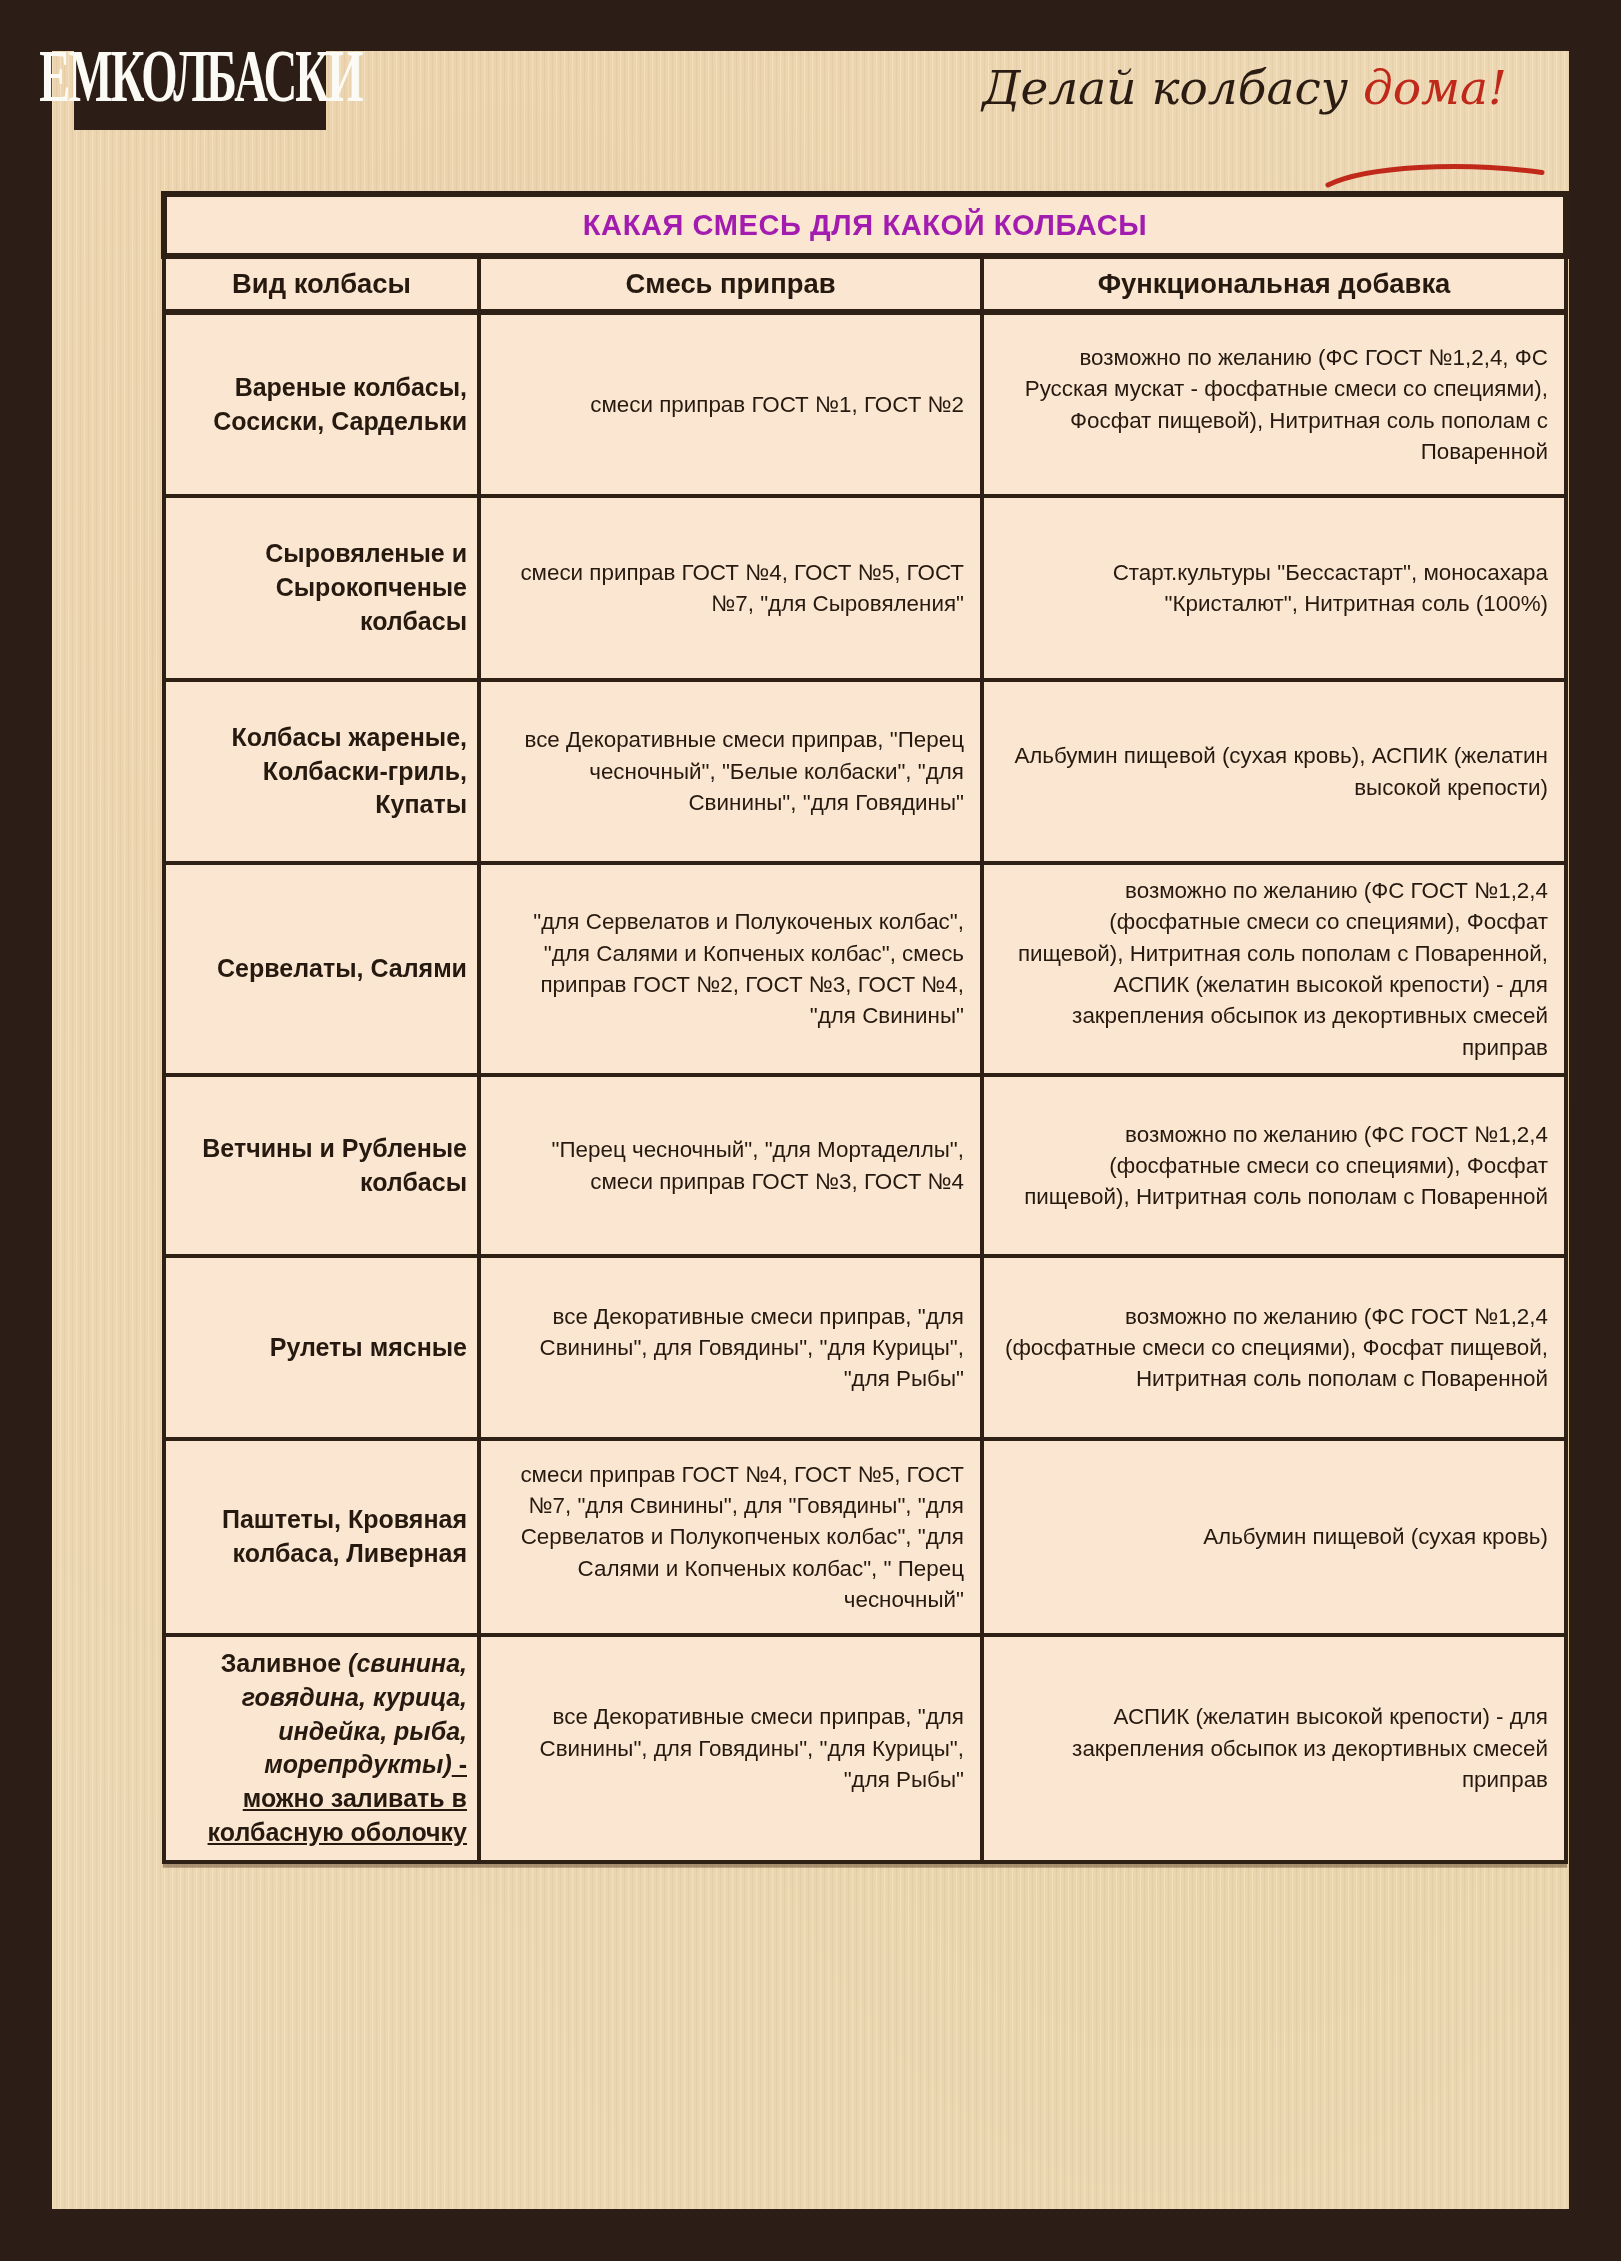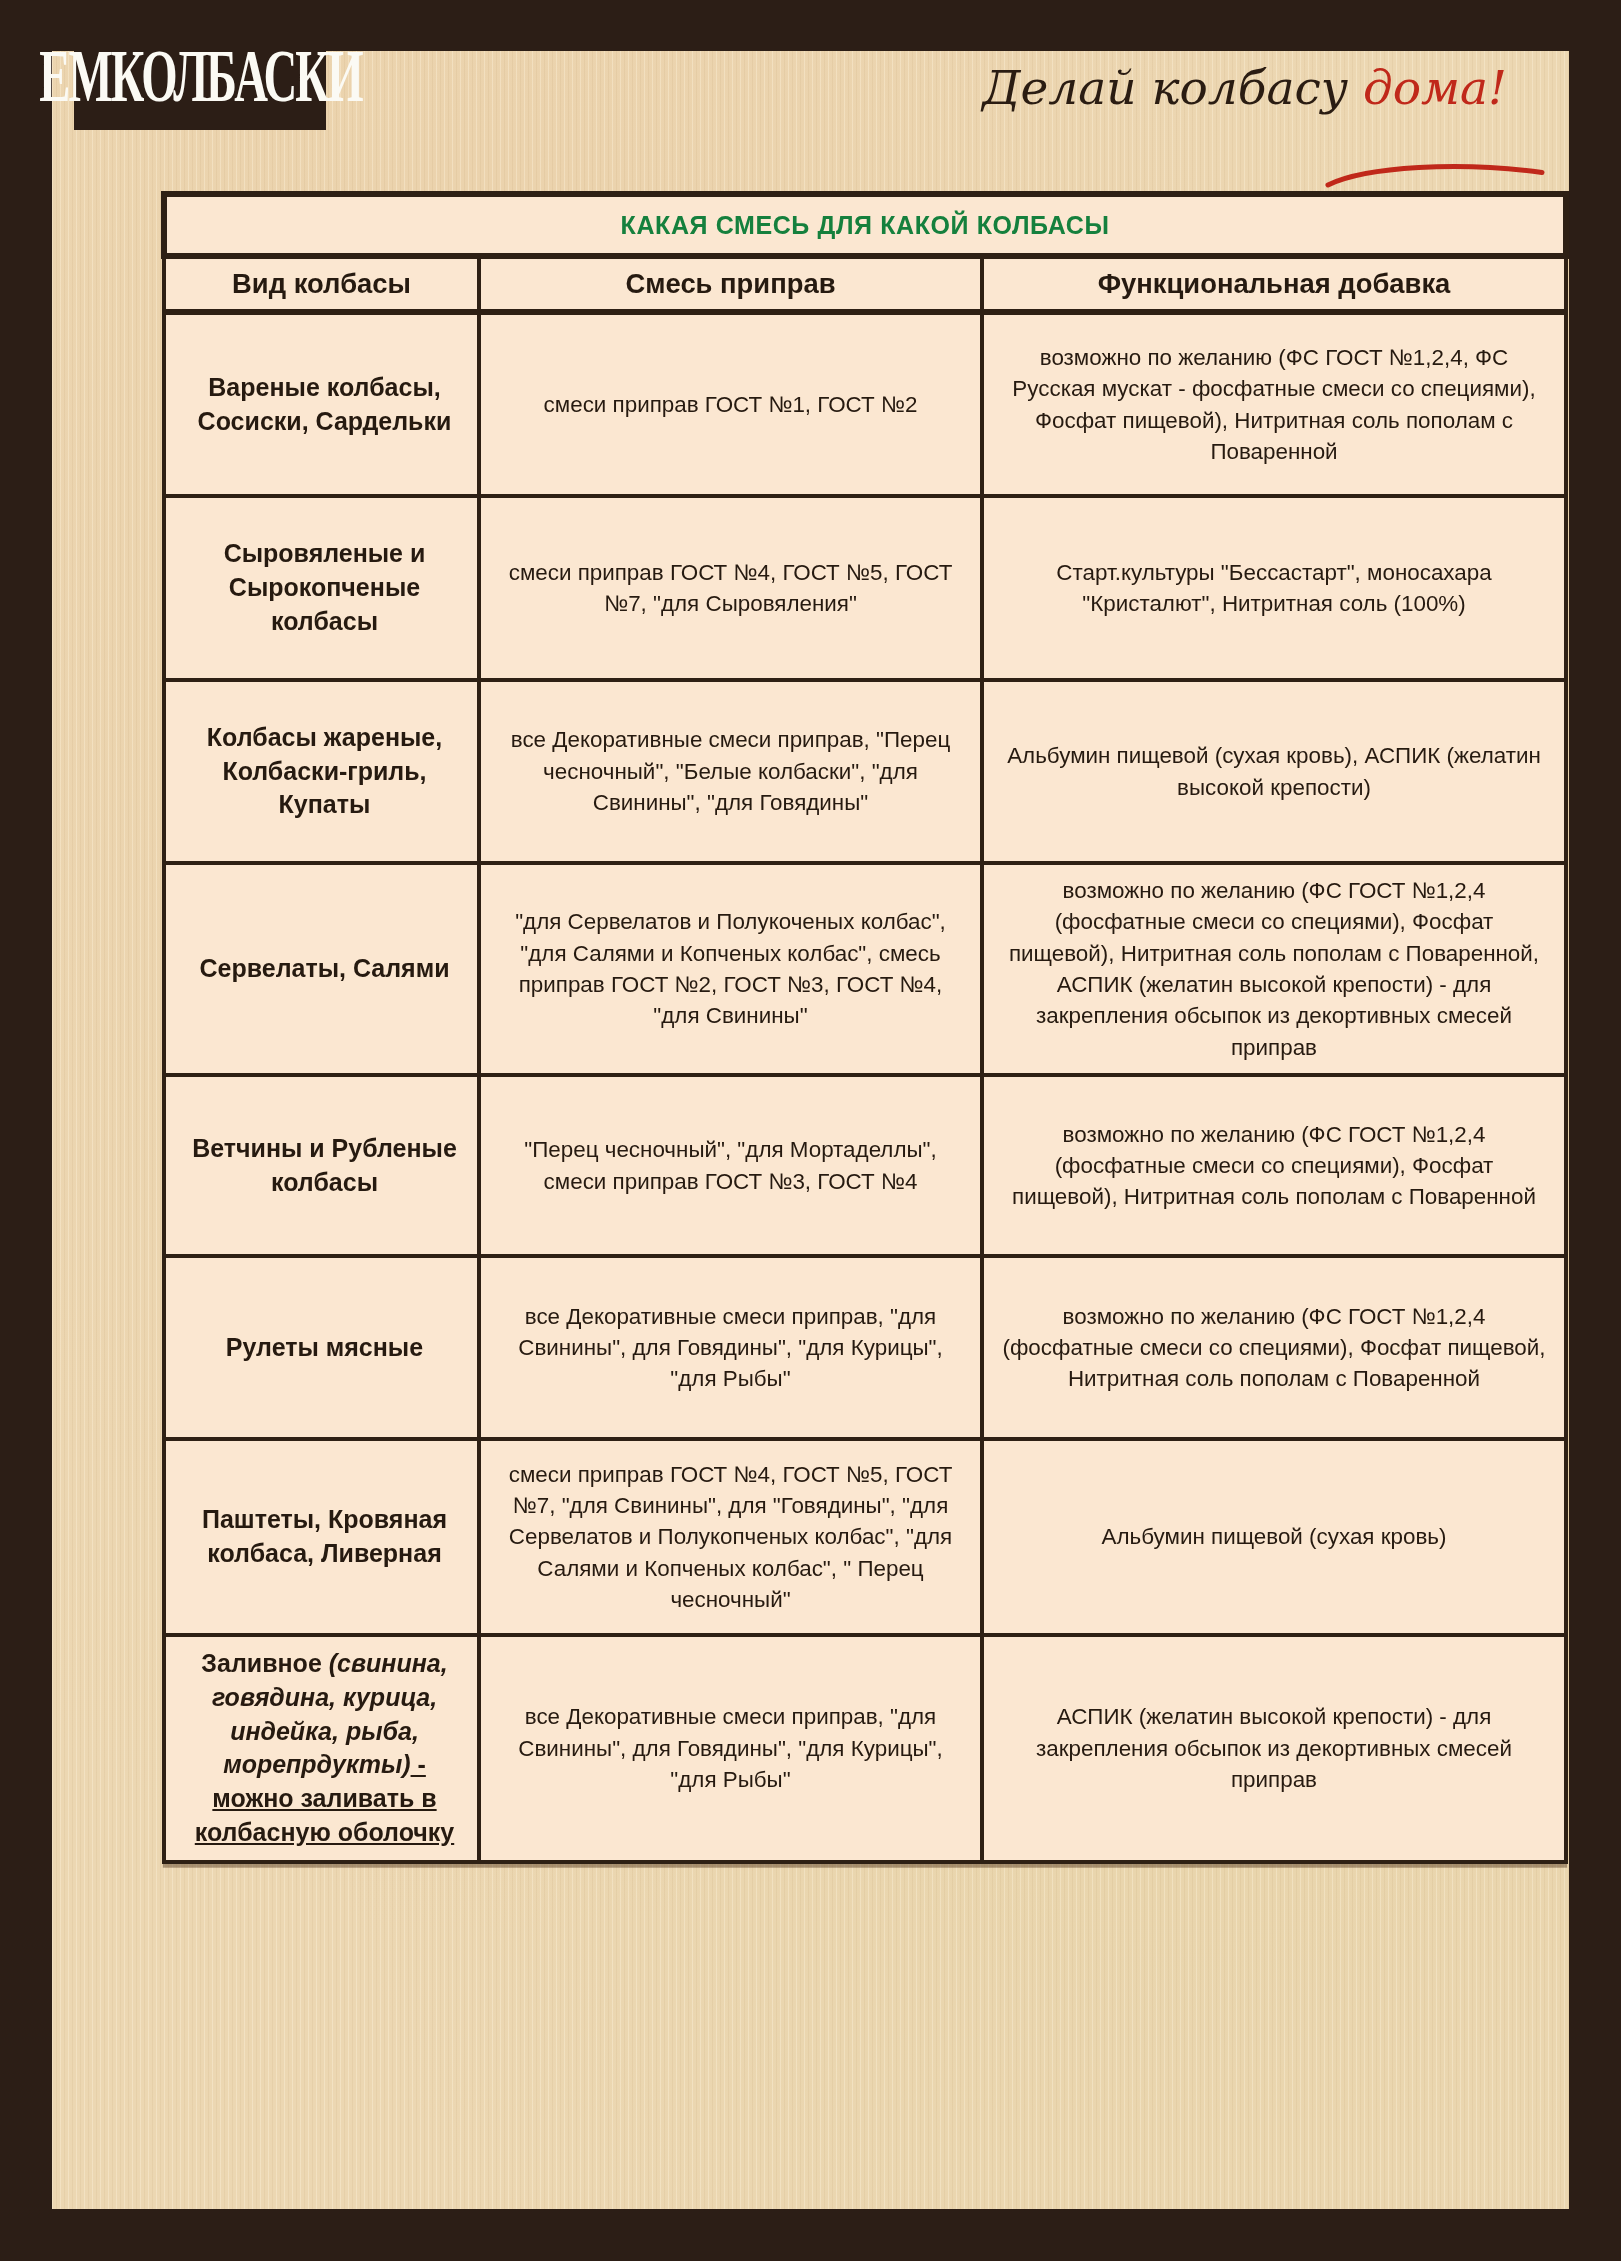--- a/index.html
+++ b/index.html
@@ -42,28 +42,28 @@
   table.grid{
     position:absolute;left:109px;top:140px;width:1402px;
     border-collapse:collapse;table-layout:fixed;
     box-shadow:0 5.6px 0 -1.9px rgba(85,55,28,.45);
   }
   .grid th,.grid td{
     border:4.4px solid #2e2014;background:#fbe7d1;
     vertical-align:middle;box-sizing:border-box;
   }
   .grid .title-cell{
-    height:62px;text-align:center;font-weight:bold;font-size:25px;
-    color:#15803d;letter-spacing:0.6px;border-width:6.2px;
+    height:62px;text-align:center;font-weight:bold;font-size:29px;
+    color:#a21caf;letter-spacing:0.6px;border-width:6.2px;
   }
   .grid th.colhead{
     height:56px;font-size:27.4px;font-weight:bold;text-align:center;
     border-bottom-width:6.2px;border-top-width:6.2px;color:#261a10;
   }
-  .grid td{font-size:22.4px;line-height:1.4;padding:10px 16px;text-align:center;}
+  .grid td{font-size:22.4px;line-height:1.4;padding:10px 16px;text-align:right;}
   .grid td.c1{font-weight:bold;font-size:25px;line-height:1.35;padding-right:10px;}
   .grid td.c1 .kind-italic{font-style:italic;}
   .grid td.c1 .kind-suffix{font-style:normal;text-decoration:underline;}
 </style>
 </head>
 <body>
 
 <div class="page">
 
   <table class="grid">

